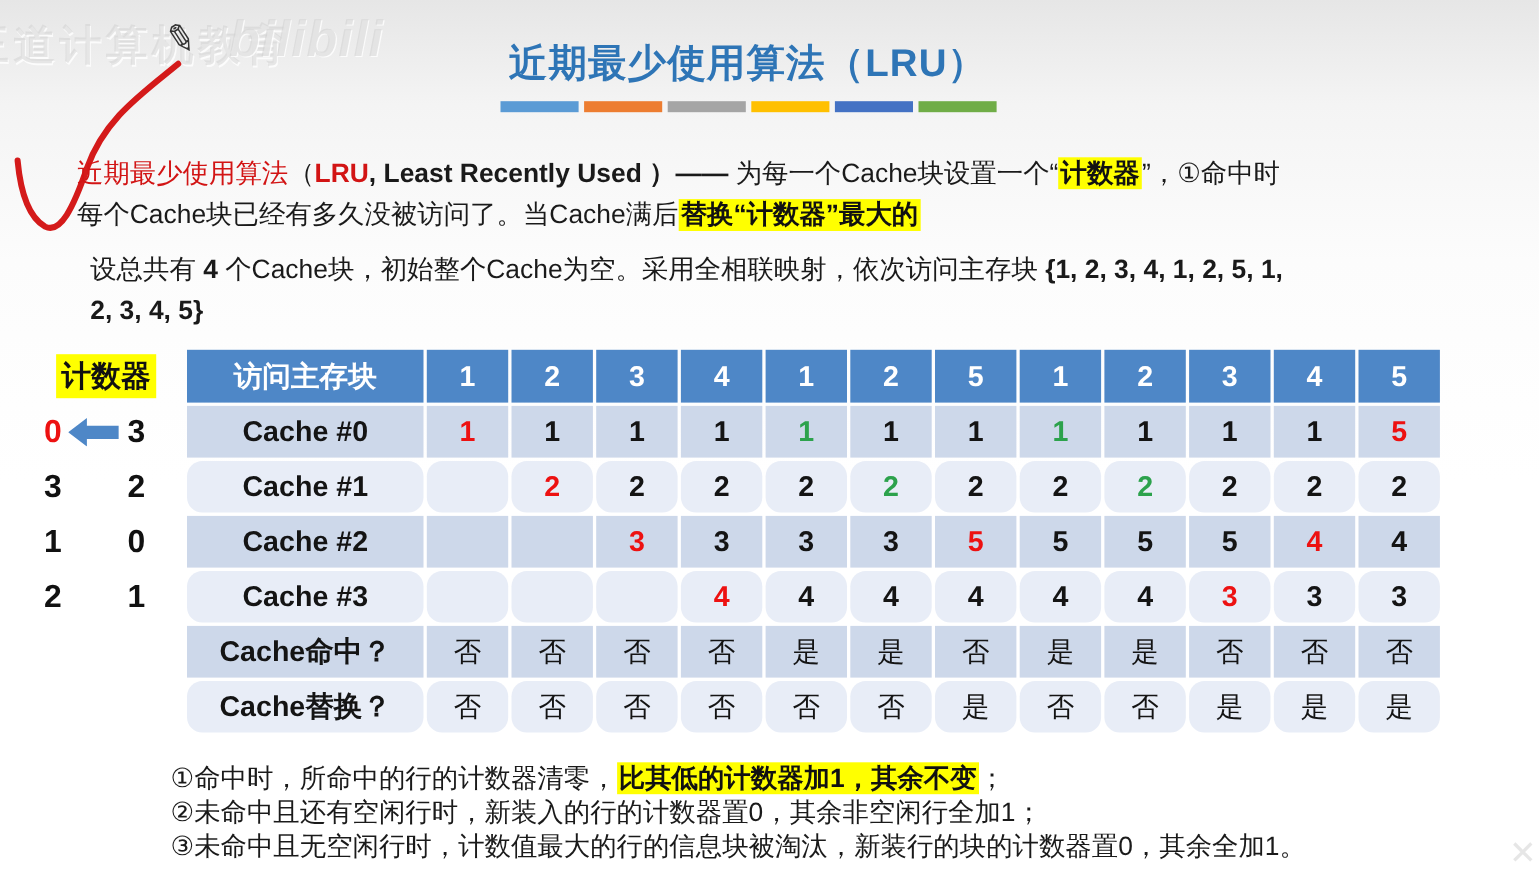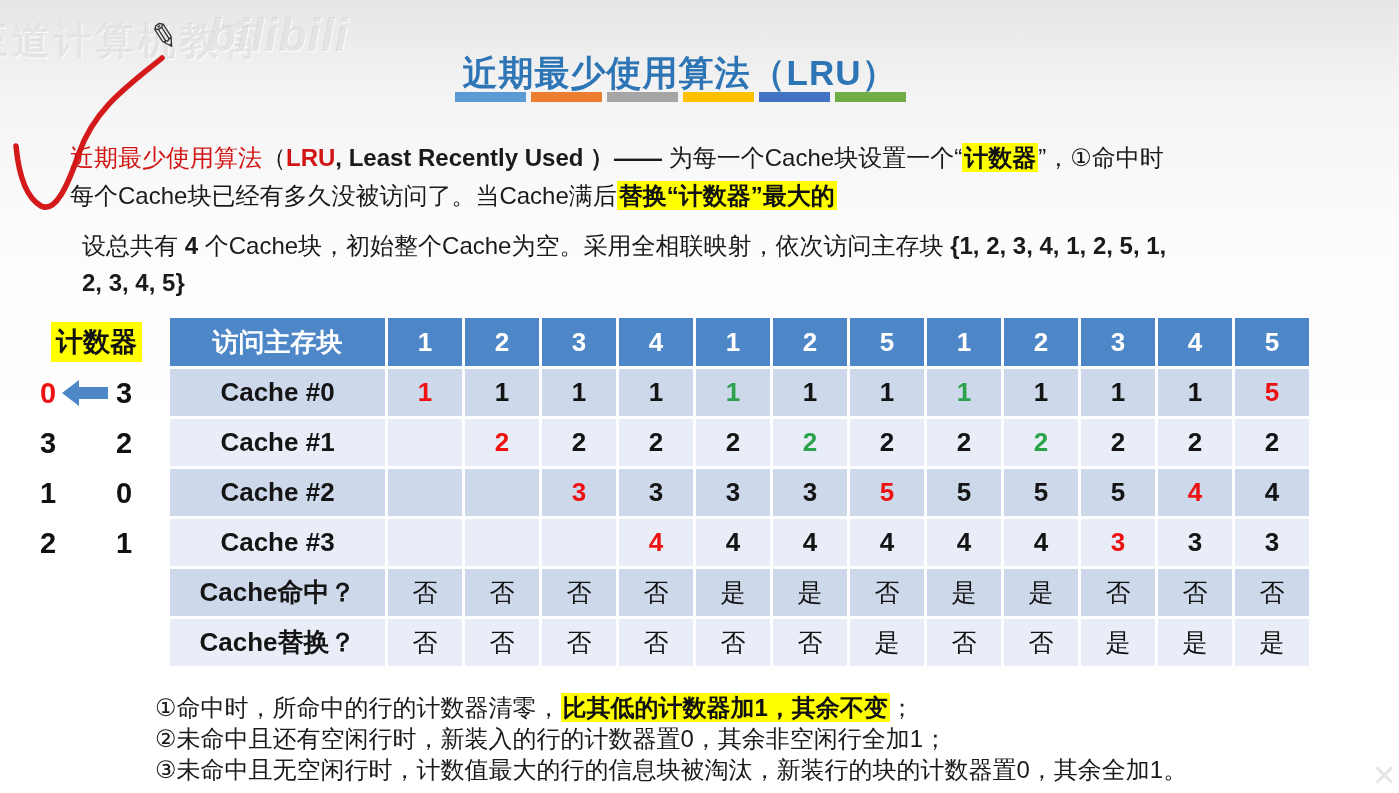--- a/index.html
+++ b/index.html
@@ -11,40 +11,40 @@
   
   .wm-left{position:absolute;left:-30px;top:16px;font-size:38px;font-weight:bold;
     color:rgba(205,205,205,0.45);letter-spacing:4px;text-shadow:1px 1px 0 rgba(255,255,255,0.8);}
   .wm-bili{position:absolute;left:208px;top:8px;font-size:46px;font-weight:bold;font-style:italic;
     color:rgba(205,205,205,0.5);letter-spacing:1px;text-shadow:1px 1px 0 rgba(255,255,255,0.8);}
   .pencil{position:absolute;left:150px;top:16px;font-size:34px;color:#333;transform:rotate(12deg);}
   .corner-mark{position:absolute;right:2px;bottom:0px;font-size:30px;color:rgba(200,200,200,0.45);font-weight:bold;}
   .checkmark{position:absolute;left:0;top:0;pointer-events:none;}
   
   .page-title{position:absolute;left:0;top:34px;width:1360px;text-align:center;
-    font-size:35px;font-weight:bold;color:#2E75B6;letter-spacing:1px;margin-top:16px;}
+    font-size:35px;font-weight:bold;color:#2E75B6;letter-spacing:1px;}
   .title-bars{position:absolute;left:455px;top:92px;display:flex;gap:5px;}
   .title-bars .bar{width:71px;height:10px;}
   
   .para{position:absolute;color:#1a1a1a;}
   .para1{left:70px;top:139px;font-size:24px;line-height:38px;width:1280px;}
   .para2{left:82px;top:227px;font-size:24px;line-height:37px;width:1280px;}
   .r-red{color:#D21414;text-align:center;}
   .r-redbold{color:#D21414;font-weight:bold;}
   .r-bold{font-weight:bold;}
   .r-hl{background:#FFFF00;font-weight:bold;color:#111;padding:1px 2px;}
   
   .lru-table{position:absolute;left:170px;top:318px;display:grid;
     grid-template-columns:215px repeat(12,74px);
     grid-template-rows:48px repeat(6,47px);gap:3px;}
   .cell{display:flex;align-items:center;justify-content:center;}
   .th{background:#4E87C7;color:#fff;font-weight:bold;font-size:26px;}
   .rl{font-weight:bold;font-size:26px;color:#141414;}
   .dark{background:#CDD8EA;}
-  .light{background:#E8EDF7;}
+  .light{background:#E8EDF7;border-radius:14px;}
   .td{font-size:26px;font-weight:600;color:#141414;}
   .td.yn{font-weight:400;font-size:25px;font-family:"Liberation Serif","DejaVu Serif",serif;}
   .c-red{color:#ED1111;}
   .c-green{color:#2CA24C;}
   
   .counters{position:absolute;left:30px;top:318px;display:grid;
     grid-template-rows:48px repeat(4,47px);row-gap:3px;width:112px;}
   .counter-label-row{display:flex;align-items:center;justify-content:flex-end;}
   .counter-label{background:#FFFF00;color:#111;font-weight:bold;font-size:27px;padding:2px 5px;}
   .counter-row{position:relative;}

